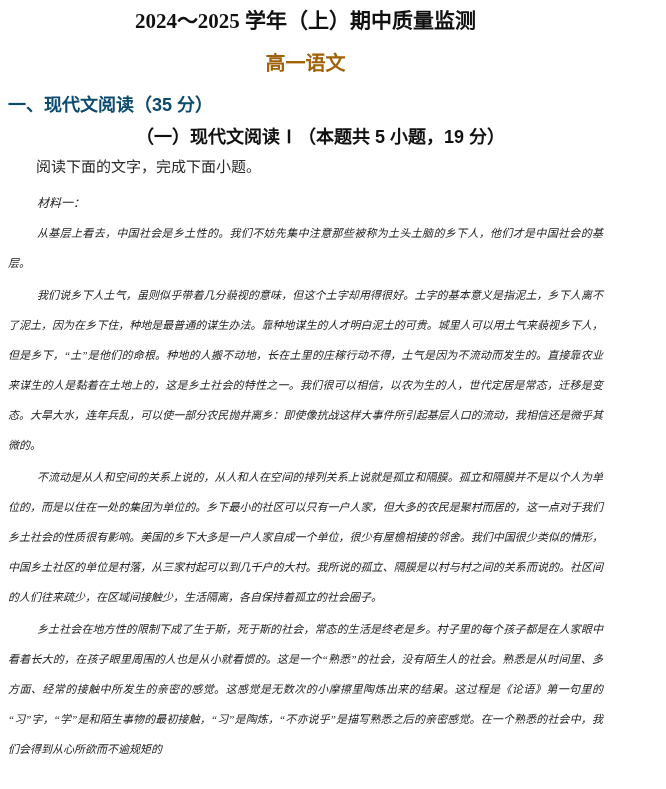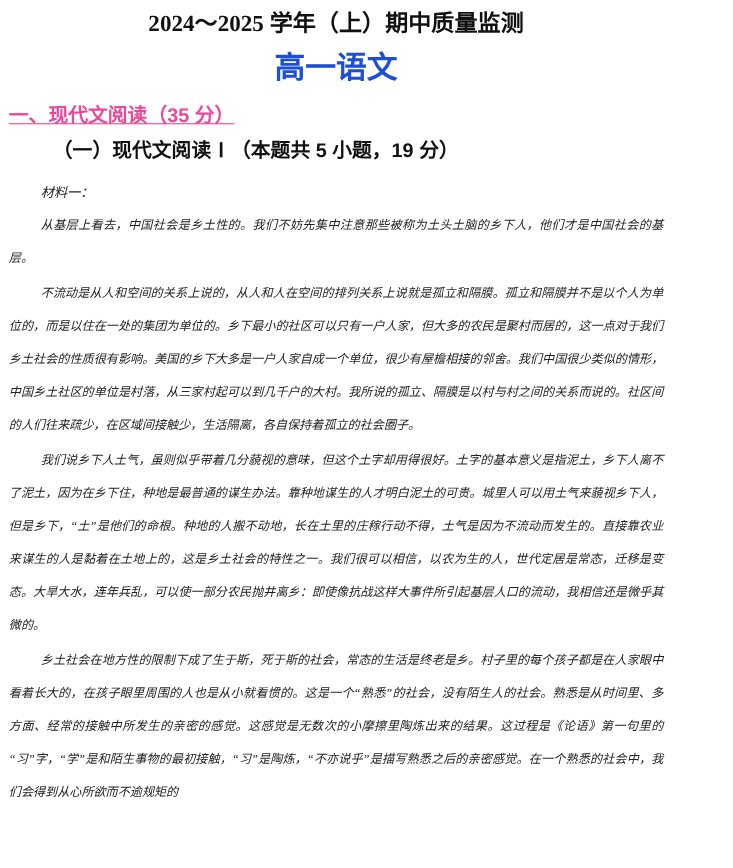--- a/index.html
+++ b/index.html
@@ -24,40 +24,40 @@
     font-weight: bold;
     font-size: 21px;
     line-height: 30px;
     color: #111111;
   }
   .doc-subtitle {
     margin: 13px 0 0 0;
     text-align: center;
     font-family: "Liberation Serif", serif;
     font-weight: bold;
-    font-size: 28px;
+    font-size: 20px;
     line-height: 28px;
-    color: #1d4ed8;
+    color: #a16207;
   }
   .section-heading {
     margin: 16px 0 0 0;
     font-family: "Liberation Sans", sans-serif;
     font-weight: bold;
     font-size: 18px;
     line-height: 24px;
-    color: #ec4899;
-    text-decoration: underline;
+    color: #0c4a6e;
   }
   .sub-heading {
-    margin: 8px 0 0 40px;
+    margin: 8px 0 0 30px;
     font-family: "Liberation Sans", sans-serif;
     font-weight: bold;
     font-size: 18px;
     line-height: 24px;
     color: #111111;
+    text-align: center;
   }
   .instruction {
     margin: 8px 0 0 28px;
     font-family: "Liberation Sans", sans-serif;
     font-weight: normal;
     font-size: 15px;
     line-height: 20px;
     color: #2a2a2a;
   }
   .material-label {
@@ -97,25 +97,26 @@
 <div class="page">
 
   <h1 class="doc-title">2024～2025 学年（上）期中质量监测</h1>
 
   <h2 class="doc-subtitle">高一语文</h2>
 
   <div class="section-heading">一、现代文阅读（35 分）</div>
 
   <div class="sub-heading">（一）现代文阅读Ⅰ（本题共 5 小题，19 分）</div>
 
+  <div class="instruction">阅读下面的文字，完成下面小题。</div>
 
   <div class="material-label">材料一：</div>
 
   <div class="material-body">
       <p class="body-para">从基层上看去，中国社会是乡土性的。我们不妨先集中注意那些被称为土头土脑的乡下人，他们才是中国社会的基层。</p>
+      <p class="body-para">我们说乡下人土气，虽则似乎带着几分藐视的意味，但这个土字却用得很好。土字的基本意义是指泥土，乡下人离不了泥土，因为在乡下住，种地是最普通的谋生办法。靠种地谋生的人才明白泥土的可贵。城里人可以用土气来藐视乡下人，但是乡下，“土”是他们的命根。种地的人搬不动地，长在土里的庄稼行动不得，土气是因为不流动而发生的。直接靠农业来谋生的人是黏着在土地上的，这是乡土社会的特性之一。我们很可以相信，以农为生的人，世代定居是常态，迁移是变态。大旱大水，连年兵乱，可以使一部分农民抛井离乡：即使像抗战这样大事件所引起基层人口的流动，我相信还是微乎其微的。</p>
       <p class="body-para">不流动是从人和空间的关系上说的，从人和人在空间的排列关系上说就是孤立和隔膜。孤立和隔膜并不是以个人为单位的，而是以住在一处的集团为单位的。乡下最小的社区可以只有一户人家，但大多的农民是聚村而居的，这一点对于我们乡土社会的性质很有影响。美国的乡下大多是一户人家自成一个单位，很少有屋檐相接的邻舍。我们中国很少类似的情形，中国乡土社区的单位是村落，从三家村起可以到几千户的大村。我所说的孤立、隔膜是以村与村之间的关系而说的。社区间的人们往来疏少，在区域间接触少，生活隔离，各自保持着孤立的社会圈子。</p>
-      <p class="body-para">我们说乡下人土气，虽则似乎带着几分藐视的意味，但这个土字却用得很好。土字的基本意义是指泥土，乡下人离不了泥土，因为在乡下住，种地是最普通的谋生办法。靠种地谋生的人才明白泥土的可贵。城里人可以用土气来藐视乡下人，但是乡下，“土”是他们的命根。种地的人搬不动地，长在土里的庄稼行动不得，土气是因为不流动而发生的。直接靠农业来谋生的人是黏着在土地上的，这是乡土社会的特性之一。我们很可以相信，以农为生的人，世代定居是常态，迁移是变态。大旱大水，连年兵乱，可以使一部分农民抛井离乡：即使像抗战这样大事件所引起基层人口的流动，我相信还是微乎其微的。</p>
       <p class="body-para">乡土社会在地方性的限制下成了生于斯，死于斯的社会，常态的生活是终老是乡。村子里的每个孩子都是在人家眼中看着长大的，在孩子眼里周围的人也是从小就看惯的。这是一个“熟悉”的社会，没有陌生人的社会。熟悉是从时间里、多方面、经常的接触中所发生的亲密的感觉。这感觉是无数次的小摩擦里陶炼出来的结果。这过程是《论语》第一句里的“习”字，“学”是和陌生事物的最初接触，“习”是陶炼，“不亦说乎”是描写熟悉之后的亲密感觉。在一个熟悉的社会中，我们会得到从心所欲而不逾规矩的</p>
     </div>
 
   <div class="text-cursor"></div>
 
 </div>
 
 </body></html>

